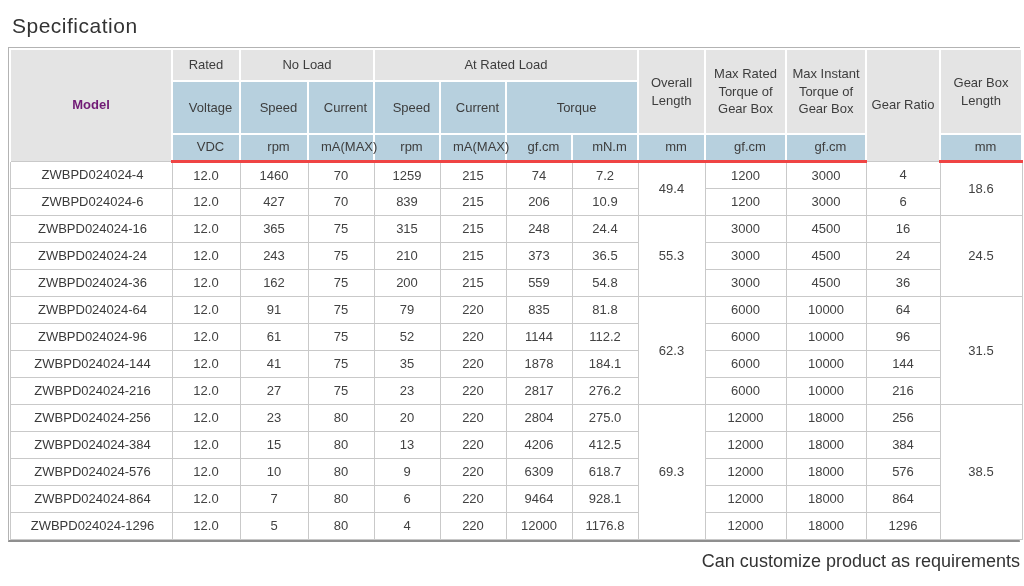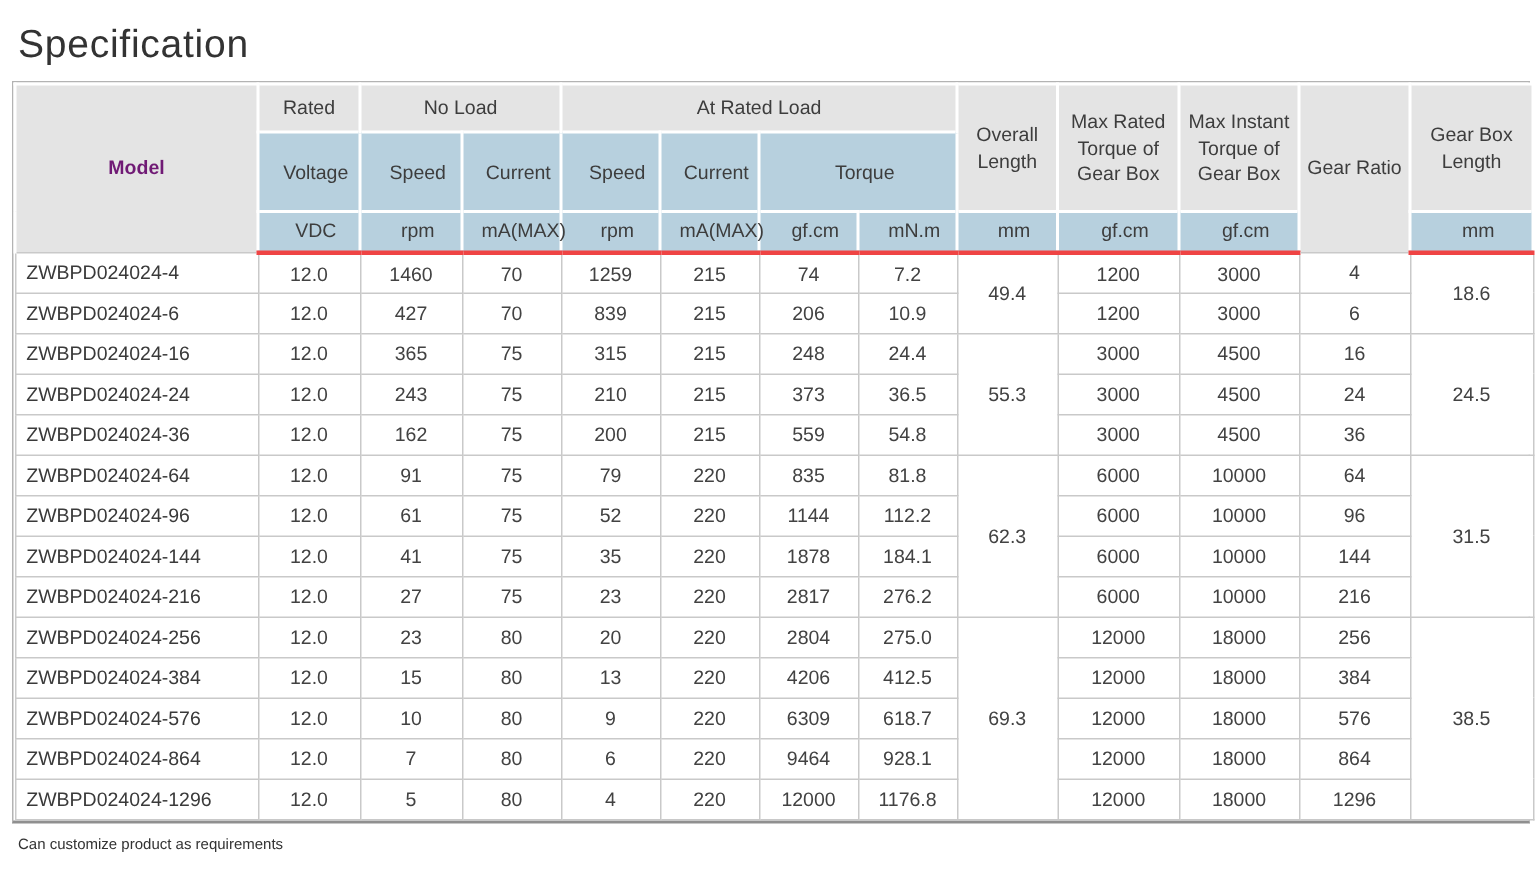--- a/index.html
+++ b/index.html
@@ -7,21 +7,21 @@
     margin: 0; padding: 0;
     width: 1024px; height: 586px;
     background: #ffffff;
     font-family: "Liberation Sans", "DejaVu Sans", sans-serif;
     overflow: hidden;
   }
   .page { padding: 0 4px 0 8px; }
   .page-title {
     margin: 0;
     padding: 14px 0 9px 4px;
-    font-size: 26px;
+    font-size: 21px;
     font-weight: 400;
     color: #333333;
     letter-spacing: 0.5px;
   }
   .table-wrap {
     border: 1px solid #b3b3b3;
     border-bottom: 2px solid #8f8f8f;
     width: 1012px;
   }
   table.spec {
@@ -50,29 +50,30 @@
   tbody tr { height: 27px; }
   tbody td {
     border: 1px solid #c9c9c9;
     padding: 1px 4px;
     text-align: center;
     vertical-align: middle;
     background: #ffffff;
     color: #424242;
   }
   tbody td.td-model {
-    text-align: left;
+    text-align: center;
     padding-left: 7px;
     color: #3a3a3a;
   }
   .footnote {
     margin: 0;
     padding: 9px 0 0 4px;
-    font-size: 10px;
+    font-size: 18px;
     color: #333333;
+    text-align: right;
   }
 </style>
 </head>
 <body>
 
 <div class="page">
   <h1 class="page-title">Specification</h1>
 
   <div class="table-wrap">
     <table class="spec">

